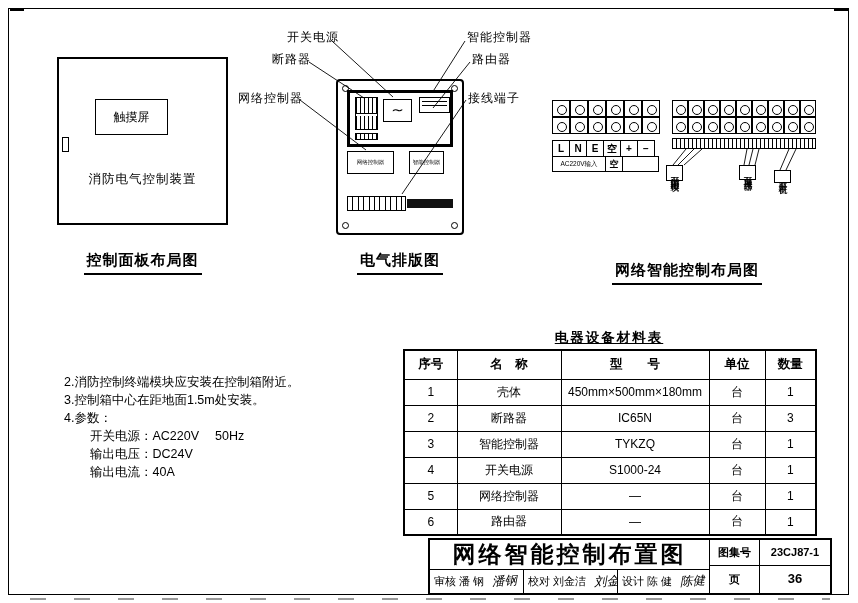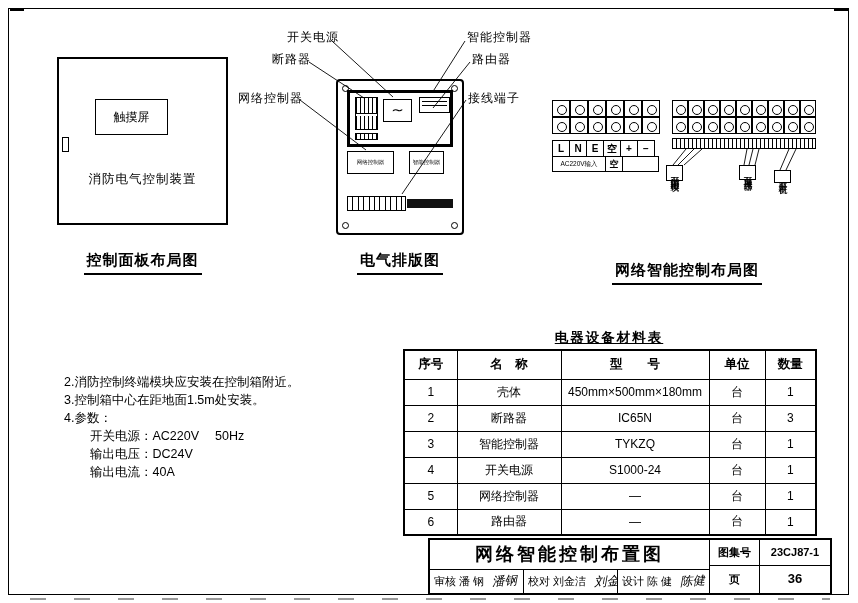--- a/index.html
+++ b/index.html
@@ -82,21 +82,21 @@
   table.mat { position:absolute; left:403px; top:349px; width:412px; border-collapse:collapse; border:2px solid #000;
     font-size:12px; table-layout:fixed; }
   table.mat th, table.mat td { border:1px solid #000; text-align:center; padding:0; }
   table.mat th { height:29px; font-size:12.5px; font-weight:bold; }
   table.mat td { height:26px; }
 
   
   .tblock { left:428px; top:538px; width:404px; height:57px; border:2px solid #000; }
   .tblock > div { position:absolute; overflow:hidden; }
   .bigtitle { left:0; top:0; width:280px; height:30px; border-right:1px solid #000; border-bottom:1px solid #000;
-    font-size:18px; font-weight:bold; letter-spacing:3px; text-align:center; line-height:29px; }
+    font-size:23px; font-weight:bold; letter-spacing:3px; text-align:center; line-height:29px; }
   .apg { top:30px; height:23px; border-right:1px solid #000; font-size:11px; line-height:22px;
     white-space:nowrap; padding-left:4px; }
   .apg .sig { font-style:italic; font-family:"DejaVu Serif","Liberation Serif",serif; font-size:12.5px;
     margin-left:5px; display:inline-block; transform:rotate(-4deg); }
   .g1 { left:0; width:94px; } .g2 { left:94px; width:94px; } .g3 { left:188px; width:92px; }
   .atl { left:280px; top:0; width:50px; height:26px; border-right:1px solid #000; border-bottom:1px solid #000;
     font-size:11px; font-weight:bold; text-align:center; line-height:25px; }
   .atn { left:330px; top:0; width:70px; height:26px; border-bottom:1px solid #000;
     font-size:11px; font-weight:bold; text-align:center; line-height:25px; }
   .pgl { left:280px; top:26px; width:50px; height:27px; border-right:1px solid #000;

